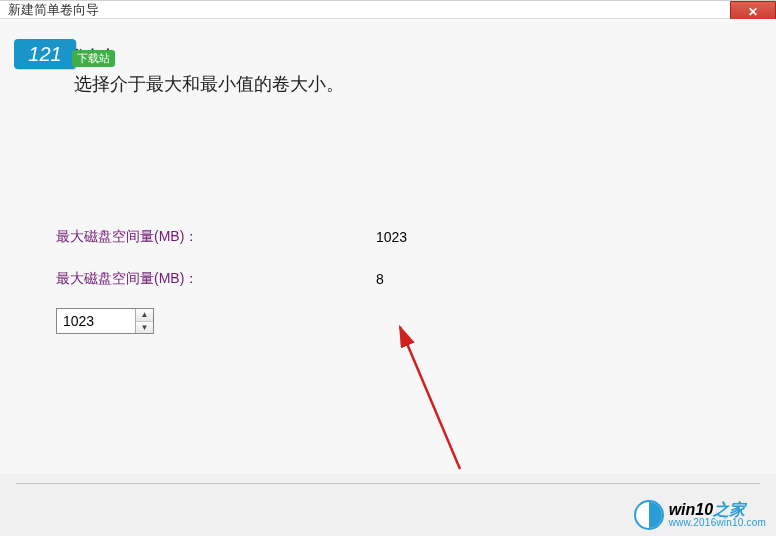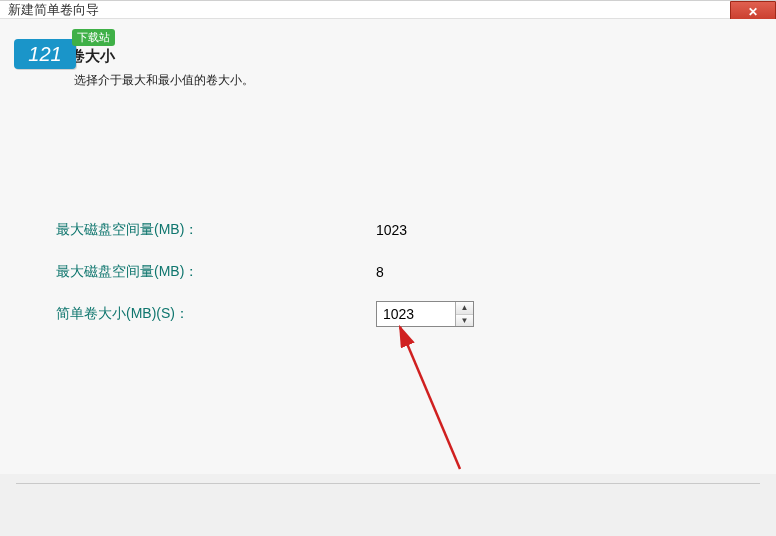--- a/index.html
+++ b/index.html
@@ -59,21 +59,21 @@
     }
     .heading {
       font-size: 15px;
       color: #222;
       font-weight: bold;
     }
     .subheading {
       margin-left: 34px;
       margin-top: 6px;
       color: #222;
-      font-size: 12px;
+      font-size: 18px;
     }
     .badge-121 {
       position: absolute;
       left: 14px;
       top: 38px;
       width: 62px;
       height: 30px;
       background: #1a95c9;
       border-radius: 4px;
       color: #fff;
@@ -82,40 +82,40 @@
       font-size: 20px;
       display: flex;
       align-items: center;
       justify-content: center;
       z-index: 5;
       box-shadow: 1px 1px 0 rgba(0,0,0,.15);
     }
     .badge-green {
       position: absolute;
       left: 72px;
-      top: 28px;
+      top: 49px;
       background: #3fb047;
       color: #fff;
       font-size: 11px;
       padding: 1px 5px;
       border-radius: 3px;
       z-index: 6;
     }
     .form-area {
       margin-top: 120px;
       margin-left: 26px;
     }
     .form-row {
       display: flex;
       align-items: center;
       height: 42px;
     }
     .form-label {
       width: 320px;
-      color: #0f766e;
+      color: #701a75;
       font-size: 14px;
     }
     .form-value {
       color: #000;
       font-size: 14px;
     }
     .spinner-wrap {
       display: flex;
       align-items: stretch;
       border: 1px solid #888;
@@ -250,21 +250,20 @@
         <div class="form-label">最大磁盘空间量(MB)：</div>
         <div class="form-value">1023</div>
       </div>
 
       <div class="form-row">
         <div class="form-label">最大磁盘空间量(MB)：</div>
         <div class="form-value">8</div>
       </div>
 
       <div class="form-row">
-        <div class="form-label">简单卷大小(MB)(S)：</div>
         <div class="spinner-wrap">
           <input class="spinner-input" type="text" value="1023" style="">
           <div class="spinner-btns">
             <button class="spin-up"></button>
             <button class="spin-down"></button>
           </div>
         </div>
       </div>
 
     </div>
@@ -276,14 +275,23 @@
         </marker>
       </defs>
       <line x1="140" y1="150" x2="80" y2="8" stroke="#d02020" stroke-width="2.5" marker-end="url(#ah)"></line>
     </svg>
 
   </div>
 
   <div class="sep-line"></div>
 
 
+  <div class="watermark">
+    <div class="wm-circle"></div>
+    <div class="wm-text">
+      <div class="wm-main">
+        <span>win10</span><span class="zj">之家</span>
+      </div>
+      <div class="wm-url">www.2016win10.com</div>
+    </div>
+  </div>
 
 </div>
 
 </body></html>

